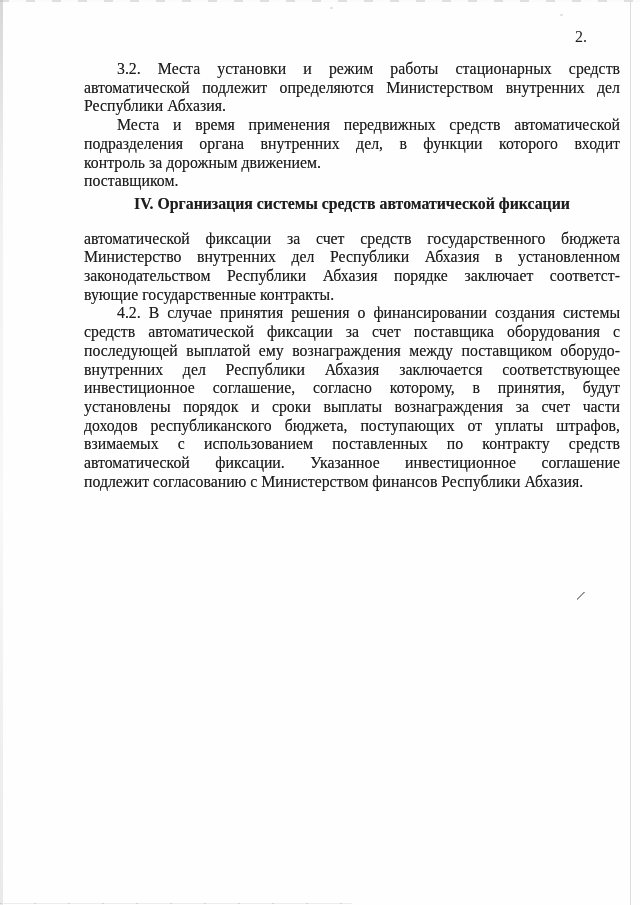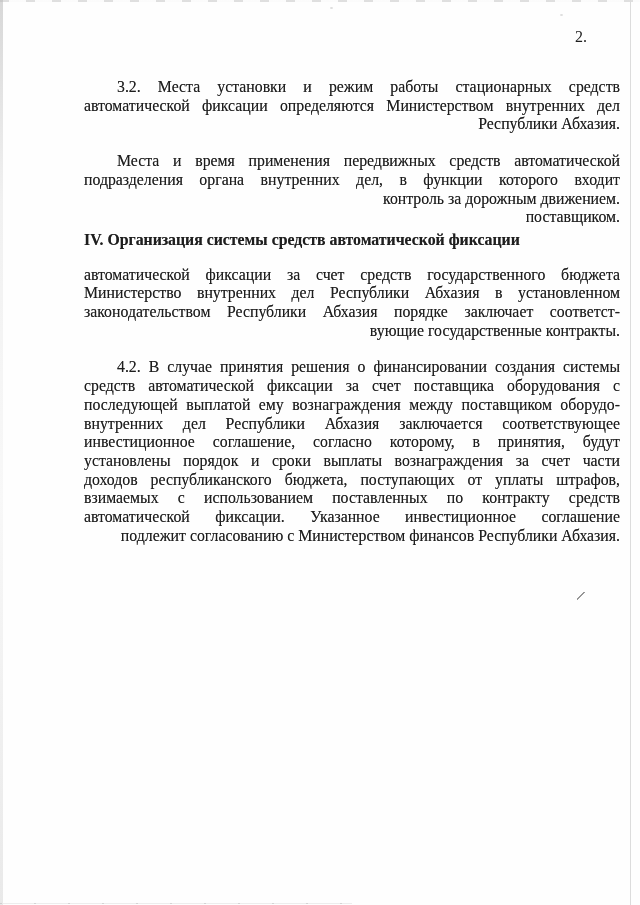--- a/index.html
+++ b/index.html
@@ -51,24 +51,24 @@
     font-size: 16px; line-height: 19px;
   }
   .doc {
     position: absolute; left: 84px; top: 60px; width: 536px;
     font-size: 15.8px; line-height: 18.7px;
     text-shadow: 0 0 0.35px rgba(40,40,40,0.6);
   }
   .para { margin: 0; }
   .line { min-height: 18.7px; }
   .just { text-align: justify; text-align-last: justify; text-justify: inter-word; }
-  .last { text-align: right; }
-  .first { text-indent: 33px; margin-top: 18px; }
+  .last { text-align: left; }
+  .first { text-indent: 33px; }
   .heading {
-    font-weight: bold; text-align: left;
+    font-weight: bold; text-align: center;
     margin-top: 4px; margin-bottom: 16px;
     line-height: 18.7px;
   }
 </style>
 </head>
 <body>
 
 <div class="page">
   <div class="edge-top"></div>
   <div class="edge-left"></div>
@@ -76,21 +76,21 @@
   <div class="edge-bottom"></div>
   <div class="dot dot1"></div>
   <div class="dot dot2"></div>
   <div class="speckle"></div>
 
   <div class="page-number">2.</div>
 
   <div class="doc">
       <div class="para">
         <div class="line just first">3.2. Места установки и режим работы стационарных средств</div>
-        <div class="line just">автоматической фиксации определяются Министерством внутренних дел</div>
+        <div class="line just">автоматической подлежит определяются Министерством внутренних дел</div>
         <div class="line last">Республики Абхазия.</div>
       </div>
       <div class="para">
         <div class="line just first">Места и время применения передвижных средств автоматической</div>
         <div class="line just">подразделения органа внутренних дел, в функции которого входит</div>
         <div class="line last">контроль за дорожным движением.</div>
       </div>
       <div class="para">
         <div class="line last">поставщиком.</div>
       </div>

